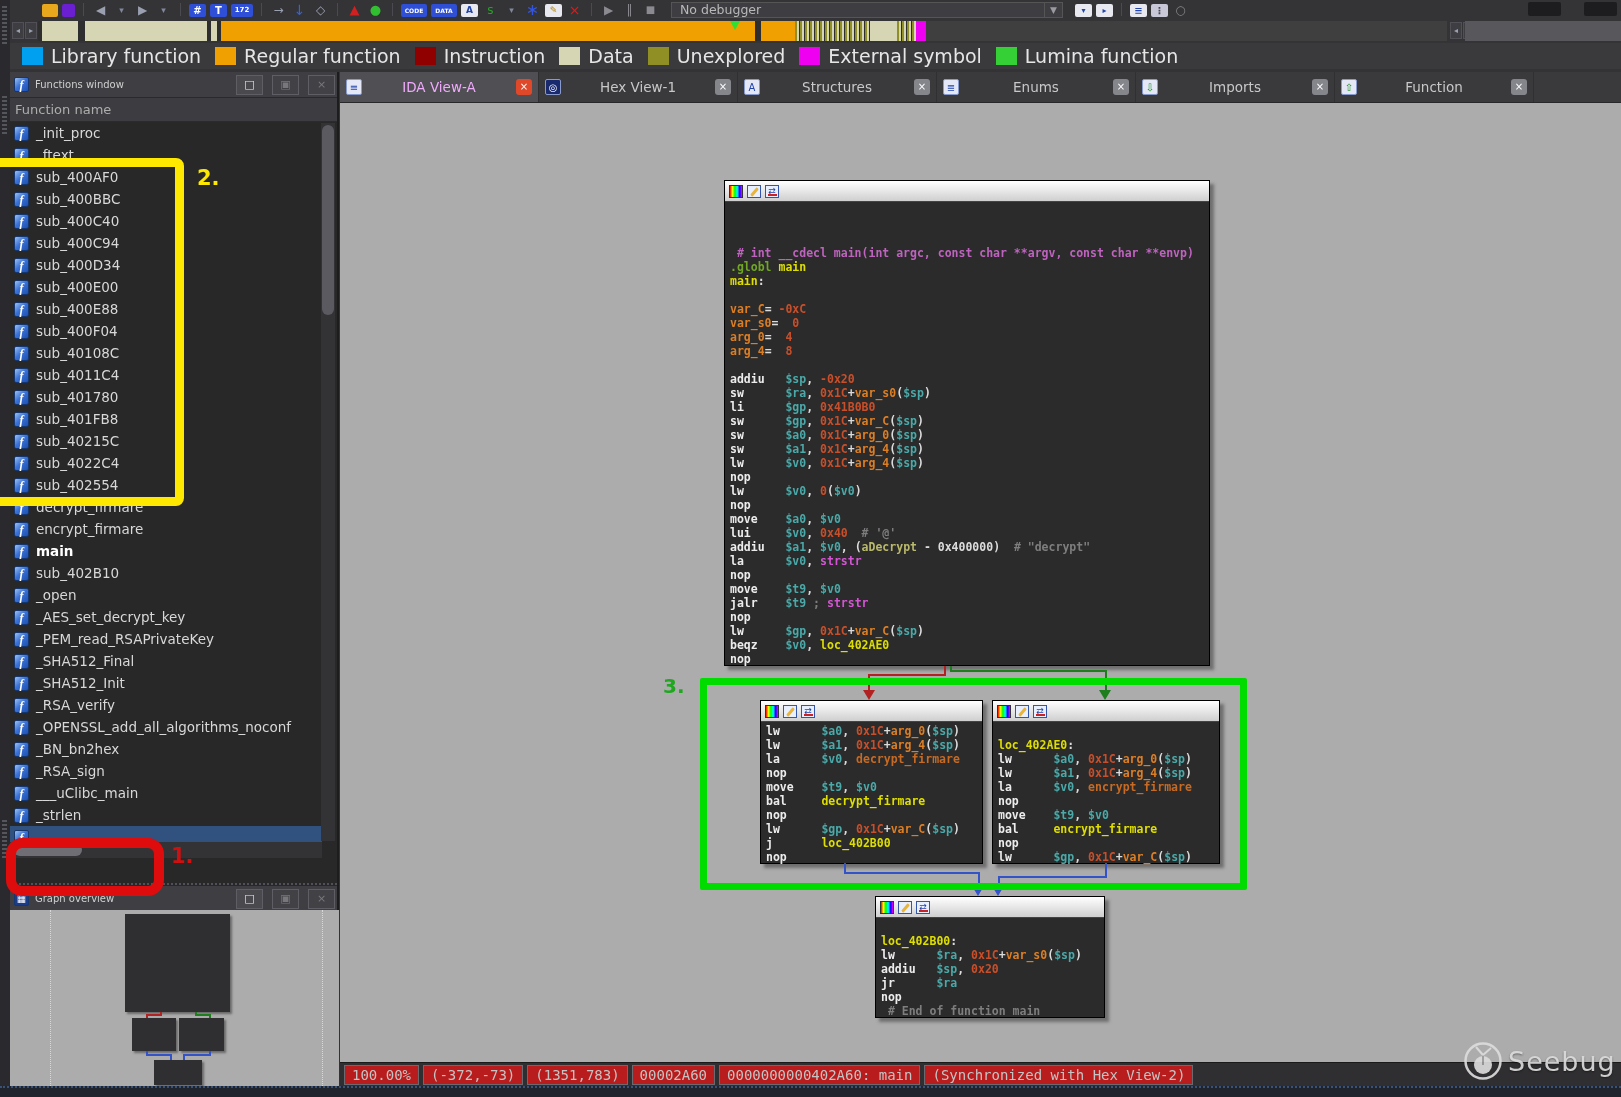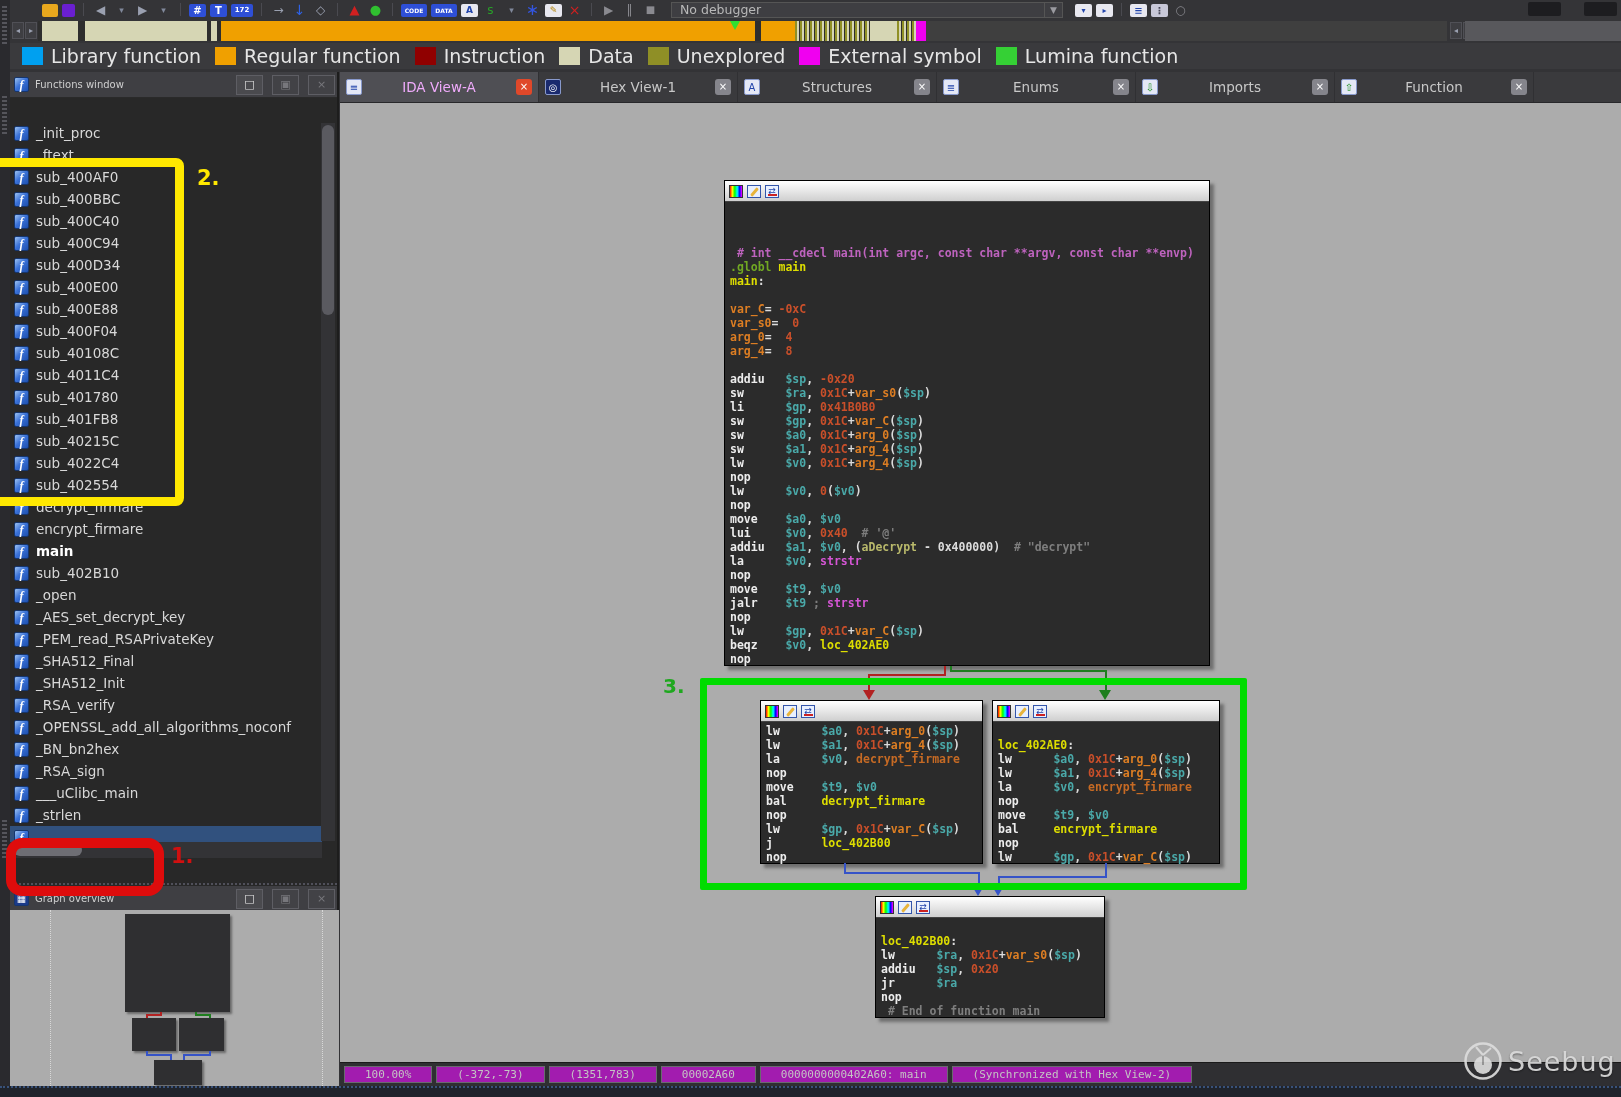--- a/index.html
+++ b/index.html
@@ -127,22 +127,22 @@
   #ann-red{left:6px;top:838px;width:158px;height:58px;border:10px solid #de0c0c;border-radius:16px;}
   #ann-green{left:360px;top:575px;width:547px;height:212px;border:7px solid #00dc00;border-radius:2px;}
   .ann-label{position:absolute;z-index:7;font-weight:bold;font-size:21px;}
   #lbl-2{left:197px;top:166px;color:#ffe800;}
   #lbl-1{left:171px;top:844px;color:#d01010;}
   #lbl-3{left:323px;top:571px;color:#1fa81f;font-size:20px;}
 
   
   #status-bar{position:absolute;left:340px;top:1062px;width:1281px;height:24px;background:#2f2f32;
               border-top:1px solid #1a1a1a;display:flex;align-items:center;padding-left:4px;gap:4px;box-sizing:border-box;}
-  .sseg{border:1px solid #6a6a70;background:#a21caf;color:#c4c4c4;
-        font-family:"DejaVu Sans Mono",monospace;font-size:11px;padding:1px 20px;white-space:nowrap;}
+  .sseg{border:1px solid #6a6a70;background:#b91c1c;color:#c4c4c4;
+        font-family:"DejaVu Sans Mono",monospace;font-size:14px;padding:1px 7px;white-space:nowrap;}
   #bottom-strip{position:absolute;left:0;top:1086px;width:1621px;height:11px;background:#20242c;
                 border-top:2px dotted #39527a;box-sizing:border-box;}
 
   
   #watermark{position:absolute;left:1462px;top:1040px;z-index:20;display:flex;align-items:center;
              gap:4px;opacity:.92;}
   #watermark .wm-text{color:#dadada;font-size:27px;letter-spacing:1px;
                       text-shadow:0 1px 2px rgba(0,0,0,.45);}
 </style>
 </head>
@@ -252,20 +252,21 @@
   <div id="sidebar">
     <div class="panel-title" style="top:0">
       <span class="ficon">f</span>
       <span class="ptext">Functions window</span>
       <span class="pbtns">
           <span class="pbtn">□</span>
           <span class="pbtn dim">▣</span>
           <span class="pbtn dim">×</span>
         </span>
     </div>
+    <div id="col-header">Function name</div>
     <div id="function-list">
         <div class="fnrow">
           <span class="ficon">f</span>
           <span class="fname">_init_proc</span>
         </div>
         <div class="fnrow">
           <span class="ficon">f</span>
           <span class="fname">_ftext</span>
         </div>
         <div class="fnrow">

